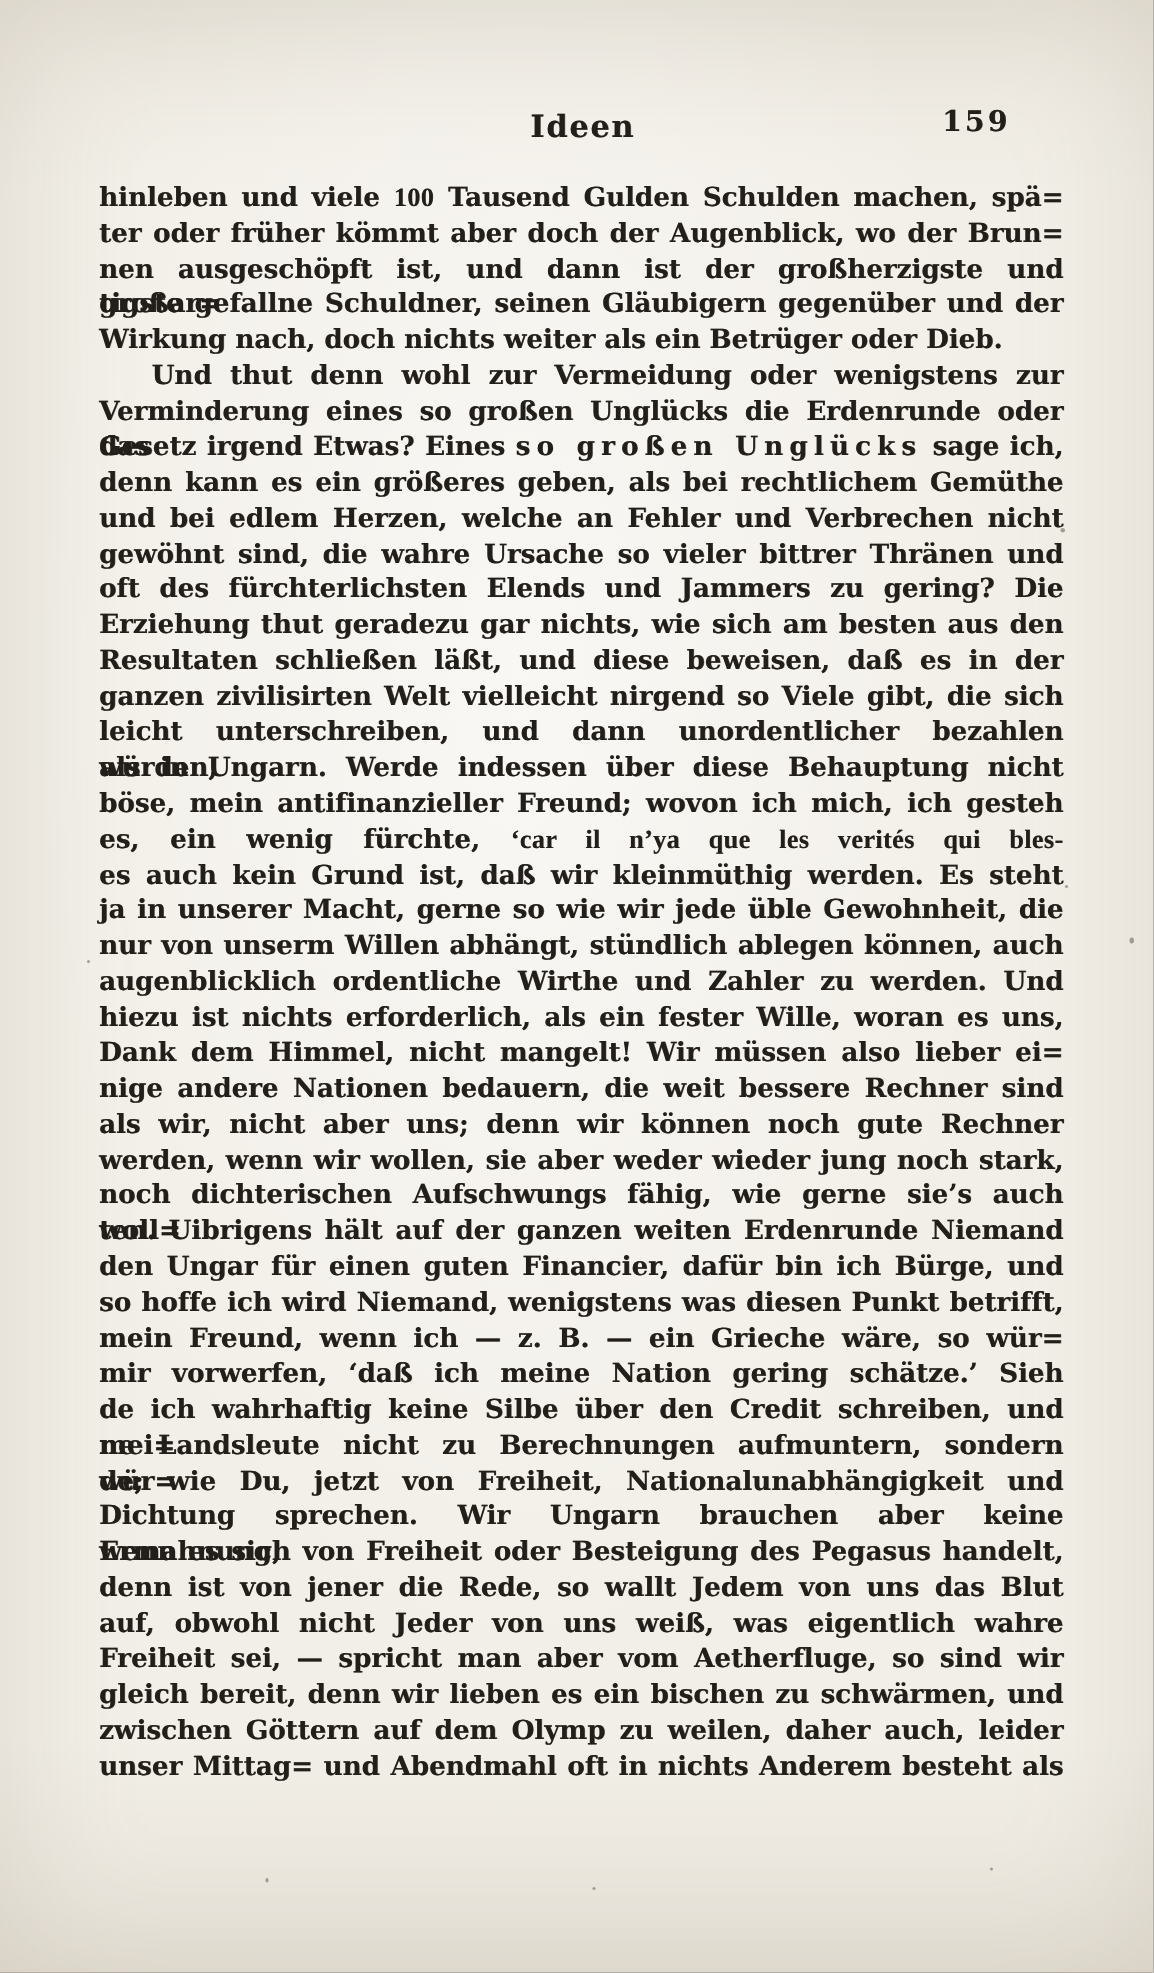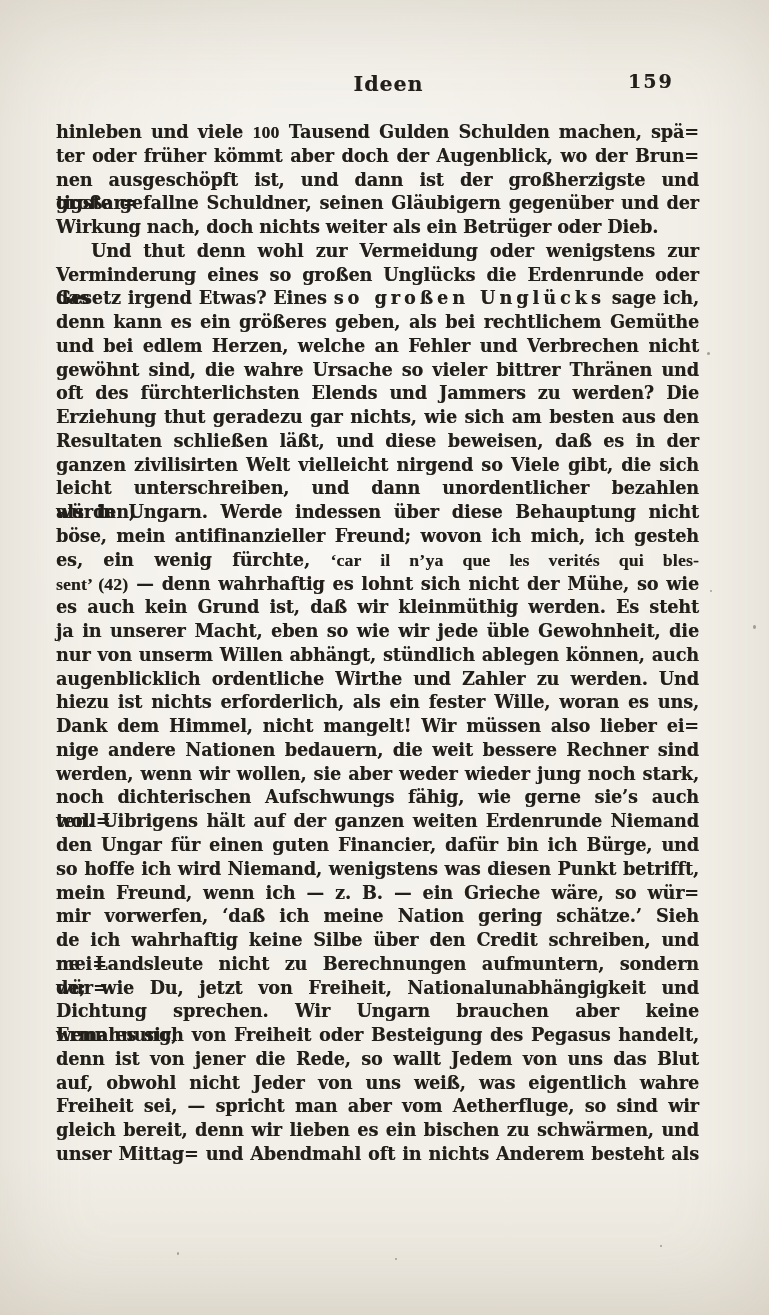--- a/index.html
+++ b/index.html
@@ -21,21 +21,21 @@
     transform:translateX(calc(-50% + 4px));
     font-size:20.5px; font-weight:bold; letter-spacing:1px;
     text-shadow:0.3px 0.3px 0.4px rgba(34,30,25,0.5);
   }
   .page-number {
     position:absolute; top:70px; left:628px;
     font-size:19px; font-weight:bold; letter-spacing:2px;
     text-shadow:0.3px 0.3px 0.4px rgba(34,30,25,0.5);
   }
   .body-text {
-    position:absolute; top:120px; left:56px; width:643px;
+    position:absolute; top:120px; left:66px; width:643px;
     font-size:17.6px; font-weight:bold; line-height:23.78px;
     letter-spacing:-0.1px;
     text-shadow:0.25px 0.25px 0.35px rgba(34,30,25,0.55);
   }
   .line { text-align:justify; text-align-last:justify; height:23.78px; white-space:normal; }
   .line.noj { text-align-last:left; }
   .line.ind { text-indent:35px; }
   .sp  { letter-spacing:4px;margin-top:48px; }
   .rom { font-family:"Liberation Serif",serif; letter-spacing:0.2px; }
   .speck { position:absolute; background:rgba(70,62,52,0.45); border-radius:50%; }
@@ -51,52 +51,53 @@
       <div class="line"><span>ter oder früher kömmt aber doch der Augenblick, wo der Brun=</span></div>
       <div class="line"><span>nen ausgeschöpft ist, und dann ist der großherzigste und großar=</span></div>
       <div class="line"><span>tigste gefallne Schuldner, seinen Gläubigern gegenüber und der</span></div>
       <div class="line noj"><span>Wirkung nach, doch nichts weiter als ein Betrüger oder Dieb.</span></div>
       <div class="line ind"><span>Und thut denn wohl zur Vermeidung oder wenigstens zur</span></div>
       <div class="line"><span>Verminderung eines so großen Unglücks die Erdenrunde oder das</span></div>
       <div class="line"><span>Gesetz irgend Etwas? Eines </span><span class="sp">so großen Unglücks</span><span> sage ich,</span></div>
       <div class="line"><span>denn kann es ein größeres geben, als bei rechtlichem Gemüthe</span></div>
       <div class="line"><span>und bei edlem Herzen, welche an Fehler und Verbrechen nicht</span></div>
       <div class="line"><span>gewöhnt sind, die wahre Ursache so vieler bittrer Thränen und</span></div>
-      <div class="line"><span>oft des fürchterlichsten Elends und Jammers zu werden? Die</span></div>
+      <div class="line"><span>oft des fürchterlichsten Elends und Jammers zu gering? Die</span></div>
       <div class="line"><span>Erziehung thut geradezu gar nichts, wie sich am besten aus den</span></div>
       <div class="line"><span>Resultaten schließen läßt, und diese beweisen, daß es in der</span></div>
       <div class="line"><span>ganzen zivilisirten Welt vielleicht nirgend so Viele gibt, die sich</span></div>
       <div class="line"><span>leicht unterschreiben, und dann unordentlicher bezahlen würden,</span></div>
       <div class="line"><span>als in Ungarn. Werde indessen über diese Behauptung nicht</span></div>
       <div class="line"><span>böse, mein antifinanzieller Freund; wovon ich mich, ich gesteh</span></div>
       <div class="line"><span>es, ein wenig fürchte, </span><span class="rom">‘car il n’ya que les verités qui bles-</span></div>
-      <div class="line"><span class="rom">sent’ (42)</span><span> — denn wahrhaftig es lohnt sich nicht der Mühe, so wie</span></div>
       <div class="line"><span>es auch kein Grund ist, daß wir kleinmüthig werden. Es steht</span></div>
-      <div class="line"><span>ja in unserer Macht, eben so wie wir jede üble Gewohnheit, die</span></div>
+      <div class="line"><span>ja in unserer Macht, gerne so wie wir jede üble Gewohnheit, die</span></div>
       <div class="line"><span>nur von unserm Willen abhängt, stündlich ablegen können, auch</span></div>
       <div class="line"><span>augenblicklich ordentliche Wirthe und Zahler zu werden. Und</span></div>
       <div class="line"><span>hiezu ist nichts erforderlich, als ein fester Wille, woran es uns,</span></div>
       <div class="line"><span>Dank dem Himmel, nicht mangelt! Wir müssen also lieber ei=</span></div>
       <div class="line"><span>nige andere Nationen bedauern, die weit bessere Rechner sind</span></div>
+      <div class="line"><span>als wir, nicht aber uns; denn wir können noch gute Rechner</span></div>
       <div class="line"><span>werden, wenn wir wollen, sie aber weder wieder jung noch stark,</span></div>
       <div class="line"><span>noch dichterischen Aufschwungs fähig, wie gerne sie’s auch woll=</span></div>
       <div class="line"><span>ten. Uibrigens hält auf der ganzen weiten Erdenrunde Niemand</span></div>
       <div class="line"><span>den Ungar für einen guten Financier, dafür bin ich Bürge, und</span></div>
       <div class="line"><span>so hoffe ich wird Niemand, wenigstens was diesen Punkt betrifft,</span></div>
       <div class="line"><span>mein Freund, wenn ich — z. B. — ein Grieche wäre, so wür=</span></div>
       <div class="line"><span>mir vorwerfen, ‘daß ich meine Nation gering schätze.’ Sieh</span></div>
       <div class="line"><span>de ich wahrhaftig keine Silbe über den Credit schreiben, und mei=</span></div>
       <div class="line"><span>ne Landsleute nicht zu Berechnungen aufmuntern, sondern wür=</span></div>
       <div class="line"><span>de; wie Du, jetzt von Freiheit, Nationalunabhängigkeit und</span></div>
       <div class="line"><span>Dichtung sprechen. Wir Ungarn brauchen aber keine Ermahnung,</span></div>
       <div class="line"><span>wenn es sich von Freiheit oder Besteigung des Pegasus handelt,</span></div>
       <div class="line"><span>denn ist von jener die Rede, so wallt Jedem von uns das Blut</span></div>
       <div class="line"><span>auf, obwohl nicht Jeder von uns weiß, was eigentlich wahre</span></div>
       <div class="line"><span>Freiheit sei, — spricht man aber vom Aetherfluge, so sind wir</span></div>
       <div class="line"><span>gleich bereit, denn wir lieben es ein bischen zu schwärmen, und</span></div>
+      <div class="line"><span>zwischen Göttern auf dem Olymp zu weilen, daher auch, leider</span></div>
       <div class="line"><span>unser Mittag= und Abendmahl oft in nichts Anderem besteht als</span></div>
     </div>
 
   <span class="speck" style="left:707px; top:352px; width:3px; height:3px;"></span>
   <span class="speck" style="left:753px; top:625px; width:3px; height:4px;"></span>
   <span class="speck" style="left:710px; top:590px; width:2px; height:2px;"></span>
   <span class="speck" style="left:177px; top:1252px; width:2px; height:3px;"></span>
   <span class="speck" style="left:395px; top:1258px; width:2px; height:2px;"></span>
   <span class="speck" style="left:660px; top:1245px; width:2px; height:2px;"></span>
   <span class="speck" style="left:58px; top:640px; width:2px; height:2px;"></span>

